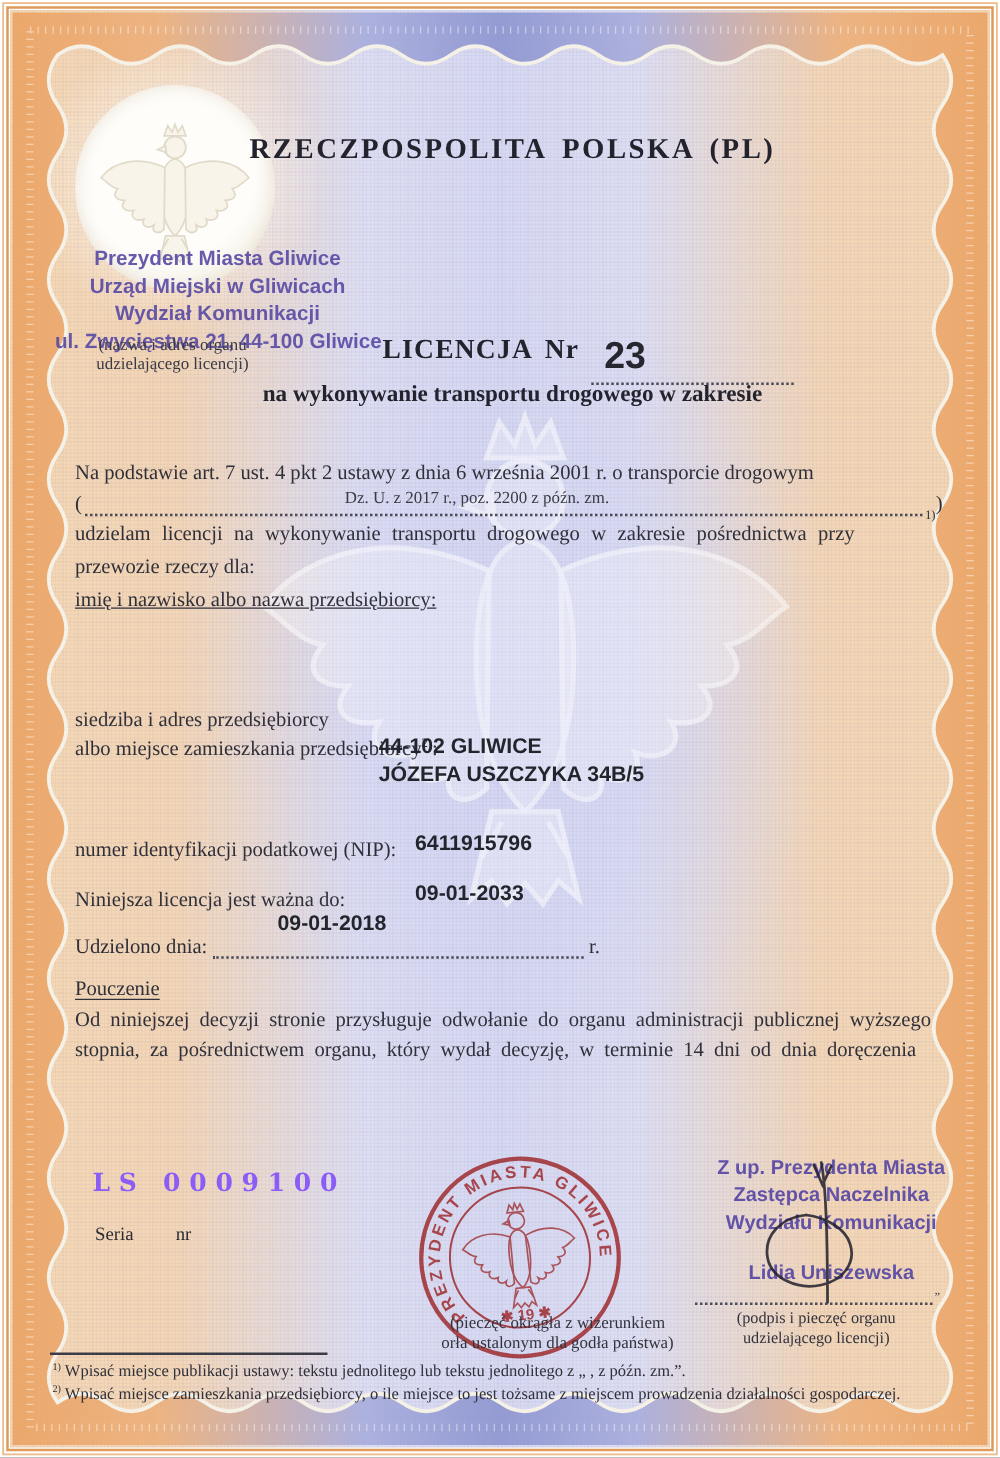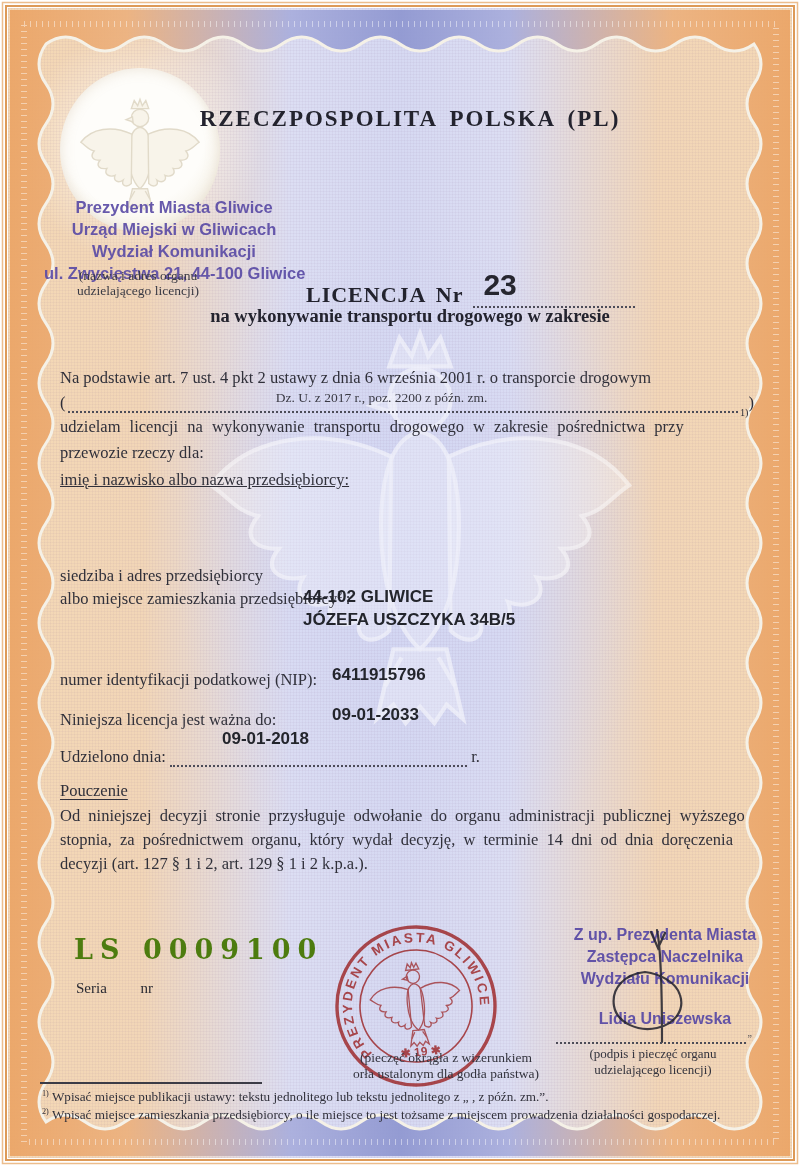--- a/index.html
+++ b/index.html
@@ -23,21 +23,21 @@
       box-shadow:0 0 14px rgba(180,150,110,.25) inset;}
   .emboss svg{position:absolute;left:8px;top:6px;}
   
   .abs{position:absolute;white-space:nowrap;}
   .center{text-align:center;}
   .header{left:60px;top:106px;width:700px;font-size:23px;font-weight:bold;letter-spacing:2px;word-spacing:5px;color:#23232e;}
   .purple{color:#5b4ca6;}
   .issuer-stamp{left:44px;top:196px;width:260px;font-family:"Liberation Sans",sans-serif;
       font-size:16.5px;font-weight:600;line-height:22px;opacity:.92;}
   .issuer-caption{left:48px;top:268px;width:180px;font-size:13.5px;line-height:15px;color:#3a3a44;}
-  .lic-row{left:306px;top:266px;display:flex;align-items:flex-end;}
+  .lic-row{left:306px;top:266px;display:flex;align-items:flex-start;}
   .lic-label{font-size:22px;font-weight:bold;letter-spacing:1px;word-spacing:4px;color:#23232e;}
   .numwrap{display:inline-block;position:relative;width:162px;height:40px;margin-left:10px;
       border-bottom:2px dotted #4c4c58;}
   .lic-number{position:absolute;left:10px;bottom:4px;font-family:"Liberation Sans",sans-serif;
       font-size:30px;font-weight:bold;color:#26262f;}
   .subtitle1{left:60px;top:306px;width:700px;font-size:18.5px;font-weight:bold;color:#23232e;}
   .subtitle2{left:60px;top:332px;width:700px;font-size:18.5px;font-weight:bold;color:#23232e;}
   .body-line{left:60px;width:692px;font-size:16.5px;color:#30303a;}
   .l1{top:368px;}
   .journal-row{left:60px;top:391px;width:694px;display:flex;align-items:flex-end;font-size:16.5px;}
@@ -58,22 +58,22 @@
   .valid-label{top:710px;}
   .valid-value{left:332px;top:705px;}
   .issued-value{left:222px;top:729px;}
   .issued-row{left:60px;top:747px;display:flex;align-items:flex-end;font-size:16.5px;width:420px;}
   .issued-dots{display:inline-block;width:300px;height:18px;border-bottom:2px dotted #4c4c58;margin:0 4px;}
   .pouczenie{top:781px;text-decoration:underline;text-underline-offset:3px;}
   .n1{top:806px;word-spacing:4px;}
   .n2{top:830px;word-spacing:4px;}
   .n3{top:854px;}
   sup.fn{font-size:.62em;vertical-align:super;line-height:0;}
-  .serial{left:74px;top:934px;font-family:"DejaVu Serif",serif;font-weight:bold;font-size:27px;
-      letter-spacing:7px;color:#4d7c0f;}
+  .serial{left:74px;top:934px;font-family:"DejaVu Serif",serif;font-weight:bold;font-size:20px;
+      letter-spacing:7px;color:#8b5cf6;}
   .seria-row{left:76px;top:980px;font-size:15px;color:#2b2b33;}
   .seria-nr{margin-left:30px;}
   .round-stamp{position:absolute;left:330px;top:920px;transform:rotate(-6deg);opacity:.88;mix-blend-mode:multiply;}
   .stamp-caption{left:328px;top:1050px;width:236px;font-size:13.5px;line-height:16px;color:#33333d;}
   .signer-stamp{left:553px;top:924px;width:224px;font-family:"Liberation Sans",sans-serif;
       font-size:16px;font-weight:600;line-height:22px;opacity:.95;}
   .signer-name{margin-top:18px;}
   .sig-svg{position:absolute;left:553px;top:912px;pointer-events:none;}
   .sign-dotrow{left:556px;top:1028px;width:196px;font-size:14px;display:flex;align-items:flex-end;}
   .sign-dots{flex:1;height:14px;border-bottom:2px dotted #4c4c58;}
@@ -181,21 +181,20 @@
   <div class="abs val issued-value">09-01-2018</div>
   <div class="abs body-line pouczenie">Pouczenie</div>
 
   <div class="abs issued-row">
     <span>Udzielono dnia:</span>
     <span class="issued-dots"></span>
     <span>r.</span>
   </div>
   <div class="abs body-line n1">Od niniejszej decyzji stronie przysługuje odwołanie do organu administracji publicznej wyższego</div>
   <div class="abs body-line n2">stopnia, za pośrednictwem organu, który wydał decyzję, w terminie 14 dni od dnia doręczenia</div>
-  <div class="abs body-line n3">decyzji  (art. 127 § 1 i 2, art. 129 § 1 i 2 k.p.a.).</div>
 
   <div class="abs serial">LS 0009100</div>
   <div class="abs seria-row">
     <span>Seria</span>
     <span class="seria-nr">nr</span>
   </div>
 
   <svg class="round-stamp" width="172" height="172" viewBox="0 0 172 172">
     <g stroke="#bf3a37">
       <circle cx="86" cy="86" r="79" fill="none" stroke-width="3.4"></circle>

